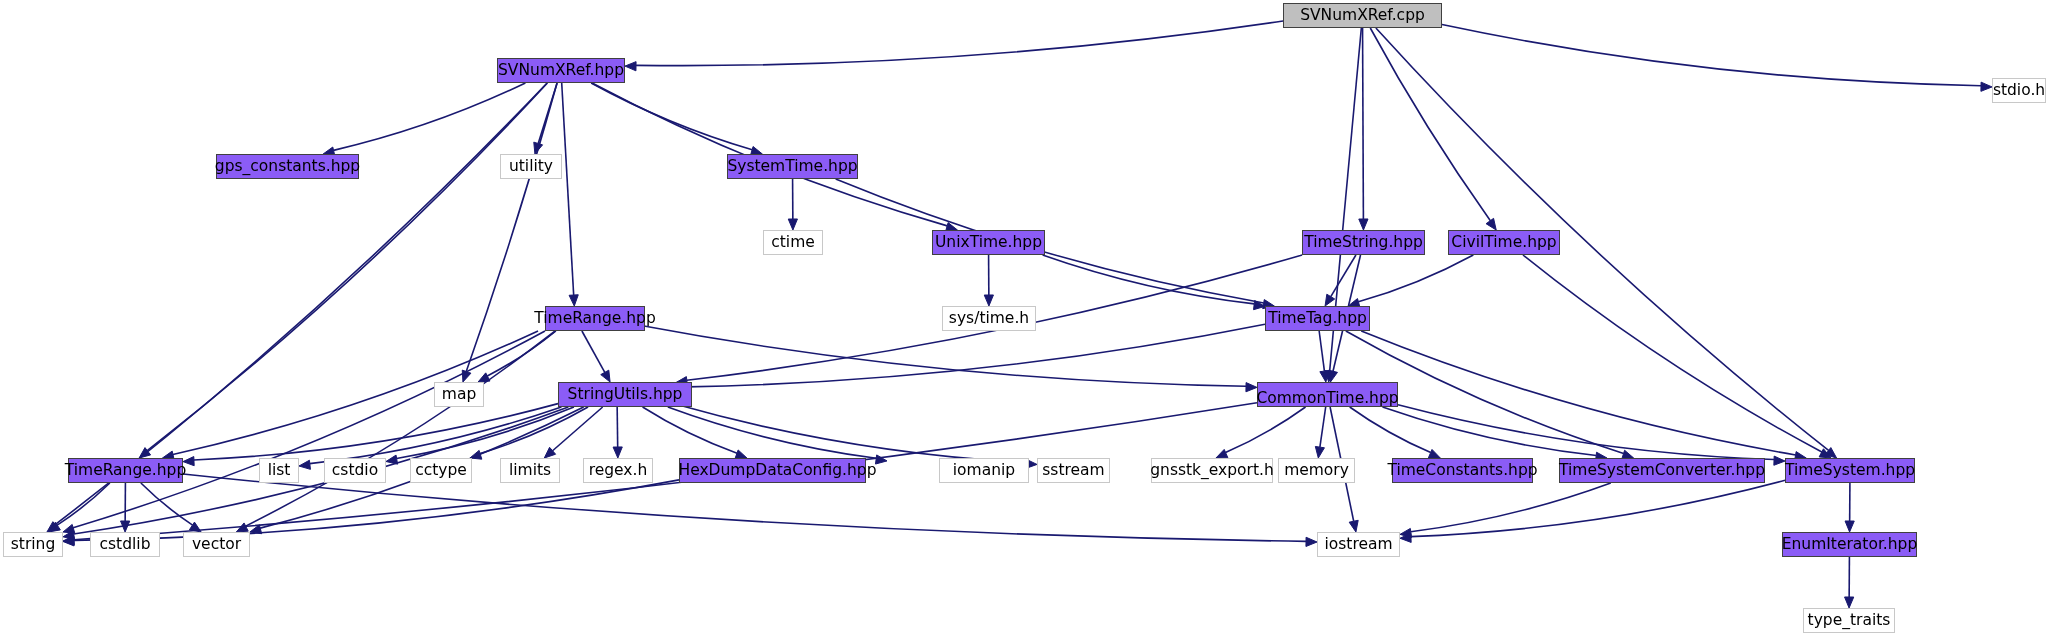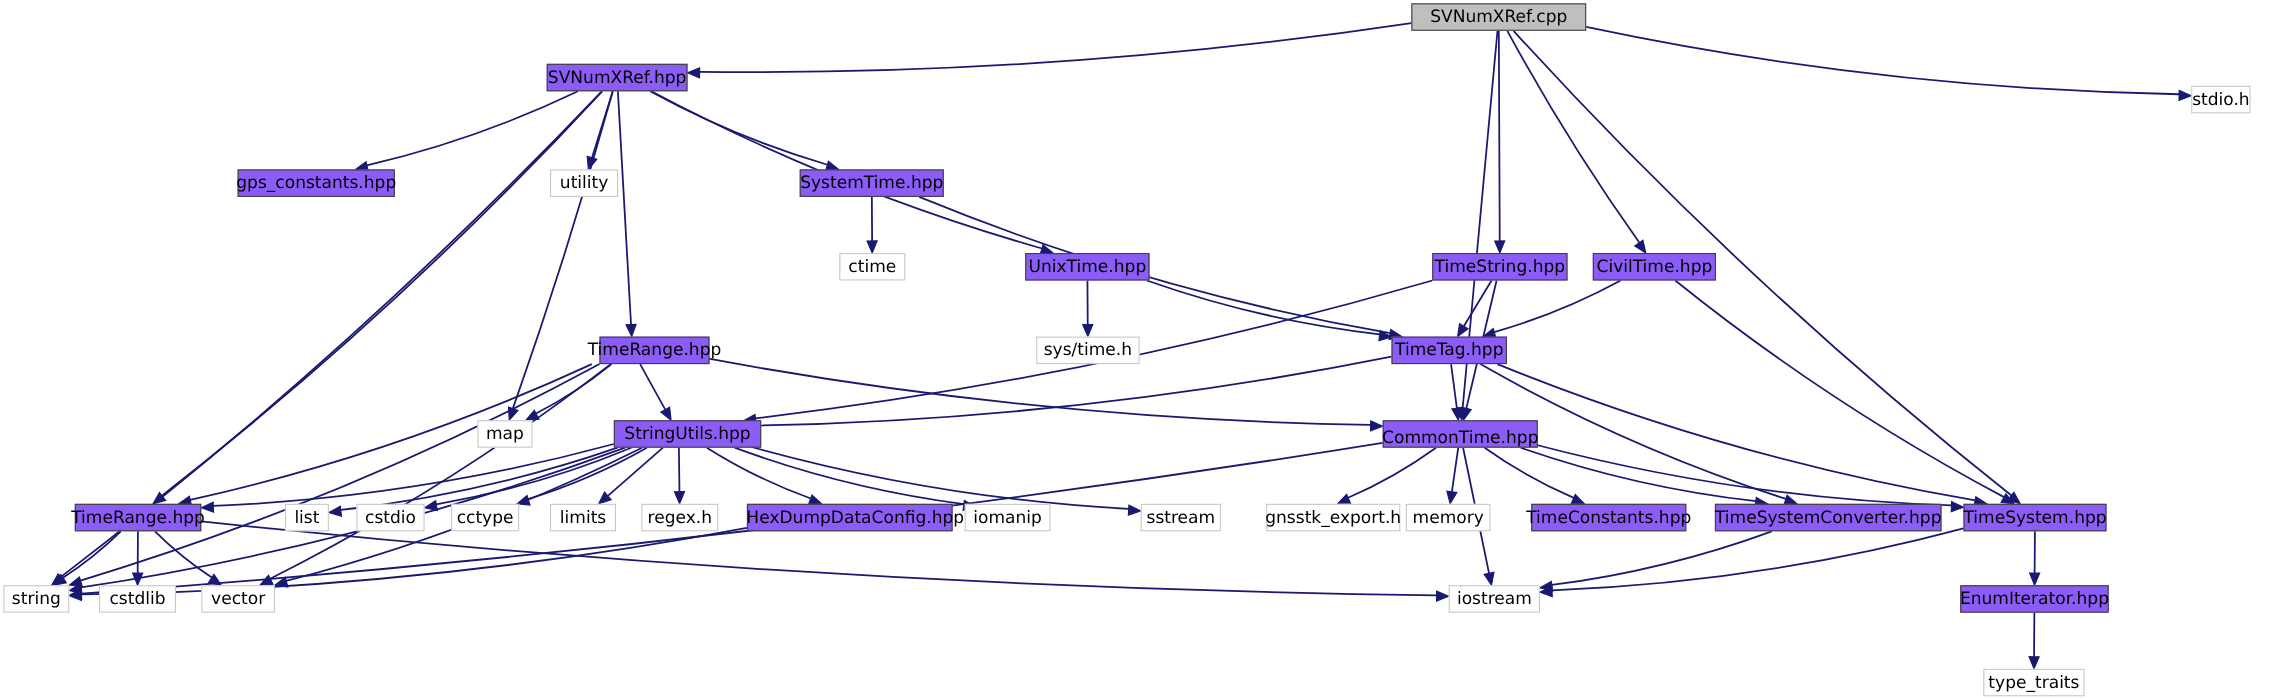--- a/index.html
+++ b/index.html
@@ -253,21 +253,21 @@
       </div>
       <div class="node-box kind-system" style="left: 500px; top: 458px; width: 60px;">
         <span class="node-label">limits</span>
       </div>
       <div class="node-box kind-system" style="left: 583px; top: 458px; width: 70px;">
         <span class="node-label">regex.h</span>
       </div>
       <div class="node-box kind-header" style="left: 679px; top: 458px; width: 187px; padding-left: 19px;">
         <span class="node-label">HexDumpDataConfig.hpp</span>
       </div>
-      <div class="node-box kind-system" style="left: 877px; top: 458px; width: 78px;">
+      <div class="node-box kind-system" style="left: 939px; top: 458px; width: 90px;">
         <span class="node-label">iomanip</span>
       </div>
       <div class="node-box kind-system" style="left: 1037px; top: 458px; width: 73px;">
         <span class="node-label">sstream</span>
       </div>
       <div class="node-box kind-system" style="left: 1133px; top: 458px; width: 122px; margin-left: 18px;">
         <span class="node-label">gnsstk_export.h</span>
       </div>
       <div class="node-box kind-system" style="left: 1278px; top: 458px; width: 77px;">
         <span class="node-label">memory</span>

